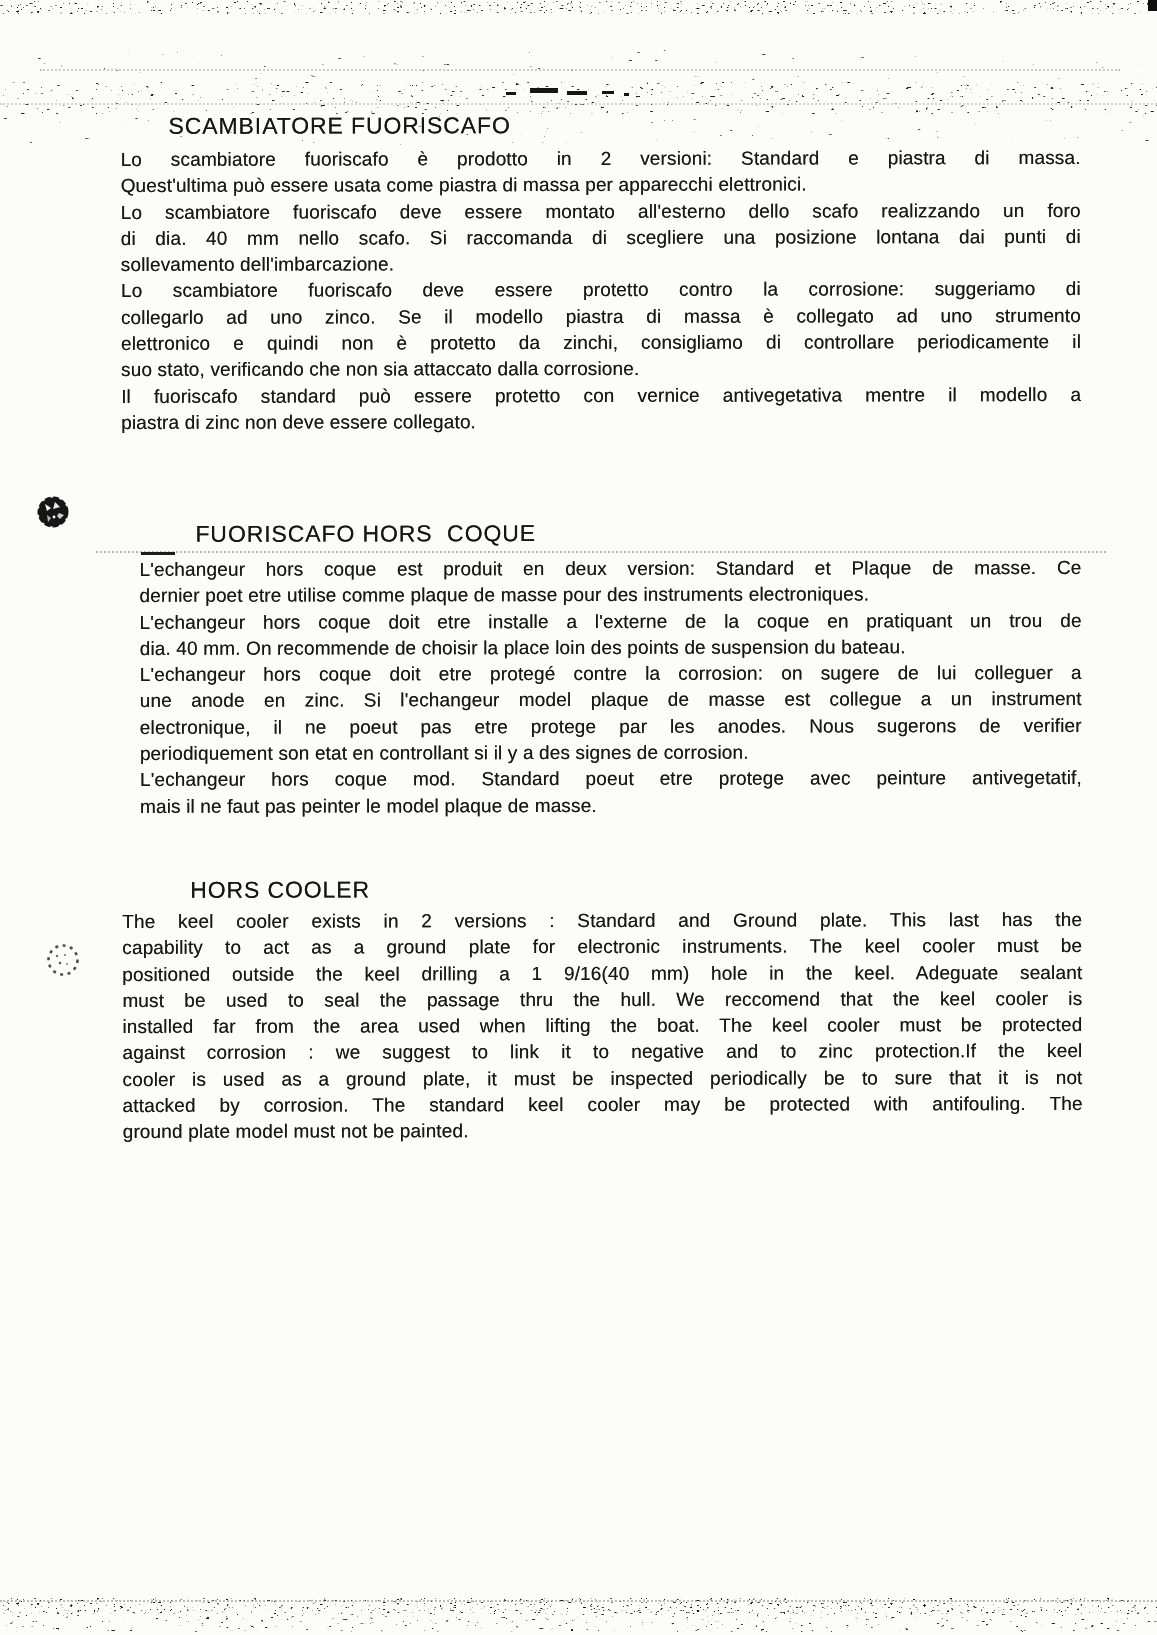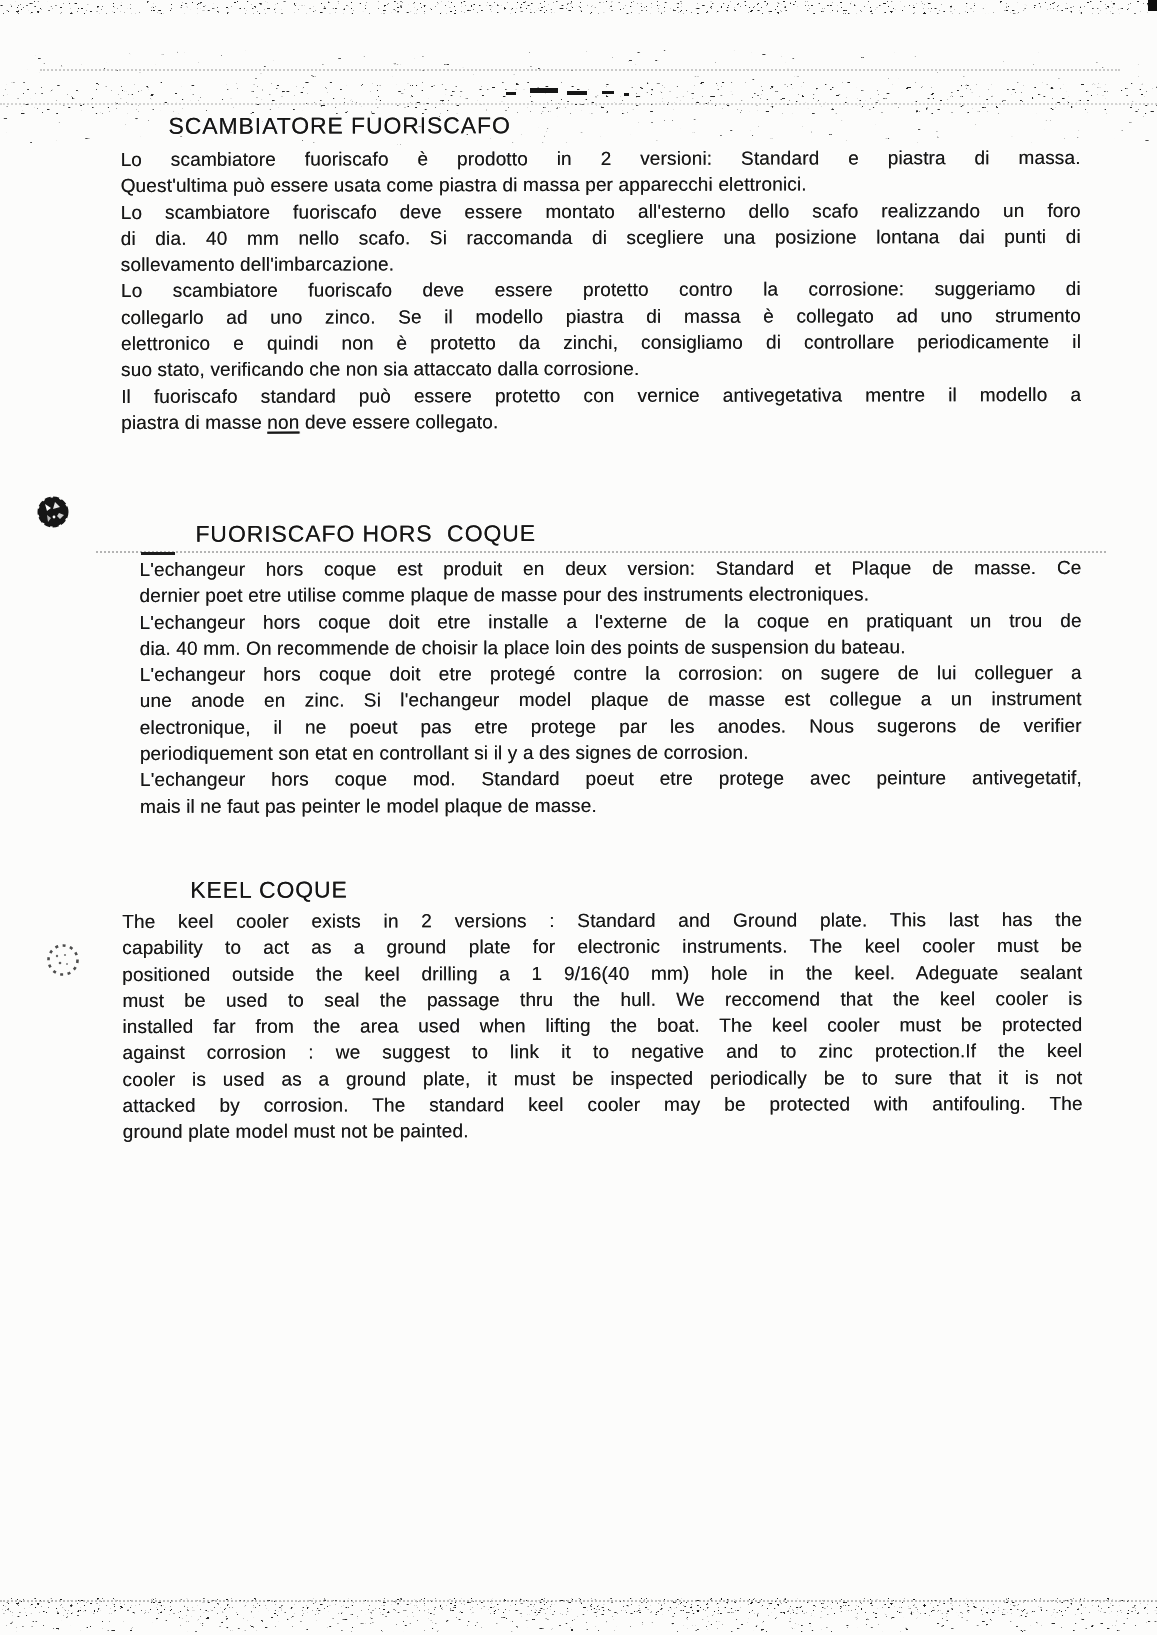--- a/index.html
+++ b/index.html
@@ -15,21 +15,21 @@
     position:absolute; font-size:23px; font-weight:400; letter-spacing:0.9px;
     white-space:pre; color:#161616; text-shadow:0 0 0.6px rgba(0,0,0,0.75);
   }
   .body { position:absolute; }
   .line {
     font-size:19px; line-height:26.3px; height:26.3px; overflow:hidden;
     letter-spacing:0.15px; color:#171717; text-shadow:0 0 0.6px rgba(0,0,0,0.65);
   }
   .line.j { text-align:justify; }
   .line.j::after { content:""; display:inline-block; width:100%; height:0; }
-  .uword { text-decoration:underline; text-underline-offset:3px; text-decoration-thickness:1.5px;margin-top:14px; }
+  .uword { text-underline-offset:3px; text-decoration-thickness:1.5px;margin-top:14px; }
   .noise, .mark { position:absolute; pointer-events:none; }
   .dotline { position:absolute; border-top:2px dotted #6f6f6f; pointer-events:none; }
   .solidline { position:absolute; background:#1c1c1c; pointer-events:none; }
   .dash { position:absolute; background:#151515; pointer-events:none; }
 </style>
 </head>
 <body>
 
 <div class="page">
 
@@ -103,42 +103,42 @@
         <div class="line j">Lo scambiatore fuoriscafo è prodotto in 2 versioni: Standard e piastra di massa.</div>
         <div class="line">Quest'ultima può essere usata come piastra di massa per apparecchi elettronici.</div>
         <div class="line j">Lo scambiatore fuoriscafo deve essere montato all'esterno dello scafo realizzando un foro</div>
         <div class="line j">di dia. 40 mm nello scafo. Si raccomanda di scegliere una posizione lontana dai punti di</div>
         <div class="line">sollevamento dell'imbarcazione.</div>
         <div class="line j">Lo scambiatore fuoriscafo deve essere protetto contro la corrosione: suggeriamo di</div>
         <div class="line j">collegarlo ad uno zinco. Se il modello piastra di massa è collegato ad uno strumento</div>
         <div class="line j">elettronico e quindi non è protetto da zinchi, consigliamo di controllare periodicamente il</div>
         <div class="line">suo stato, verificando che non sia attaccato dalla corrosione.</div>
         <div class="line j">Il fuoriscafo standard può essere protetto con vernice antivegetativa mentre il modello a</div>
-        <div class="line"><span>piastra di masse </span><span class="uword">non</span><span> deve essere collegato.</span></div>
+        <div class="line"><span>piastra di zinc </span><span class="uword">non</span><span> deve essere collegato.</span></div>
       </div>
     </div>
 
     <div class="section" style="left:0; top:520px; width:1157px">
       <div class="heading" style="left:196px; top:0">FUORISCAFO HORS  COQUE</div>
       <div class="body" style="left:140px; top:36px; width:942px">
         <div class="line j">L'echangeur hors coque est produit en deux version: Standard et Plaque de masse. Ce</div>
         <div class="line">dernier poet etre utilise comme plaque de masse pour des instruments electroniques.</div>
         <div class="line j">L'echangeur hors coque doit etre installe a l'externe de la coque  en pratiquant un trou de</div>
         <div class="line">dia. 40 mm. On recommende de choisir la place loin des points de suspension du bateau.</div>
         <div class="line j">L'echangeur hors coque doit etre protegé contre la corrosion: on sugere de lui colleguer a</div>
         <div class="line j">une anode en zinc. Si l'echangeur model plaque de masse est collegue a un instrument</div>
         <div class="line j">electronique, il ne poeut pas etre protege par les anodes. Nous sugerons de verifier</div>
         <div class="line">periodiquement son etat en controllant si il y a des signes de corrosion.</div>
         <div class="line j">L'echangeur hors coque mod. Standard poeut etre protege avec peinture antivegetatif,</div>
         <div class="line">mais il ne faut pas peinter le model plaque de masse.</div>
       </div>
     </div>
 
     <div class="section" style="left:0; top:876px; width:1157px">
-      <div class="heading" style="left:190px; top:0">KEEL COQUE</div>
+      <div class="heading" style="left:190px; top:0">HORS COOLER</div>
       <div class="body" style="left:122px; top:32px; width:960px">
         <div class="line j">The keel cooler exists in 2 versions : Standard and Ground plate. This last has the</div>
         <div class="line j">capability to act as a ground plate for electronic instruments. The keel cooler must be</div>
         <div class="line j">positioned outside the keel drilling a 1 9/16(40 mm) hole in the keel. Adeguate sealant</div>
         <div class="line j">must be used to seal the passage thru the hull. We reccomend that the keel cooler is</div>
         <div class="line j">installed far from the area used when lifting the boat. The keel cooler must be protected</div>
         <div class="line j">against corrosion : we suggest to link it to negative and to zinc protection.If  the keel</div>
         <div class="line j">cooler is used as a ground plate, it must be inspected periodically be to sure that it is not</div>
         <div class="line j">attacked by corrosion. The standard keel cooler may be protected with antifouling. The</div>
         <div class="line">ground plate model must not be painted.</div>

